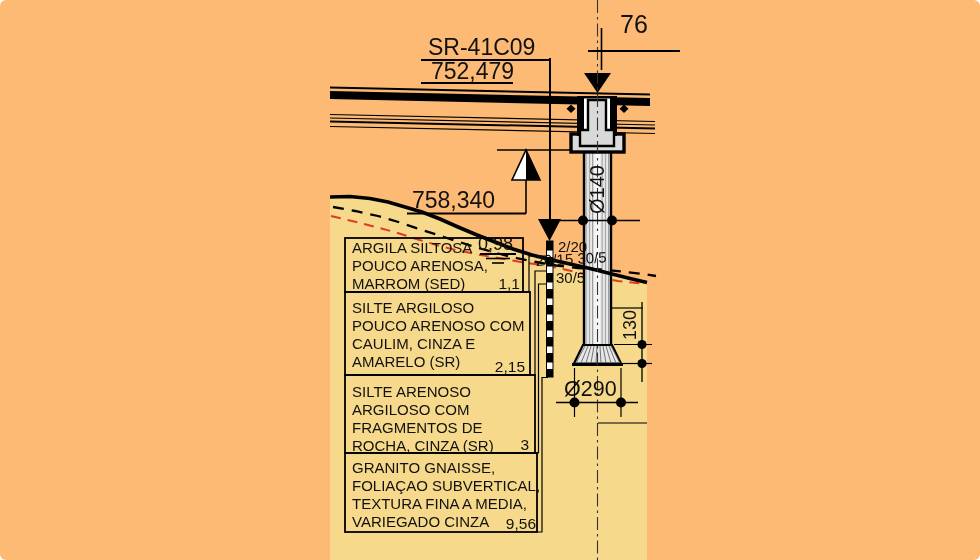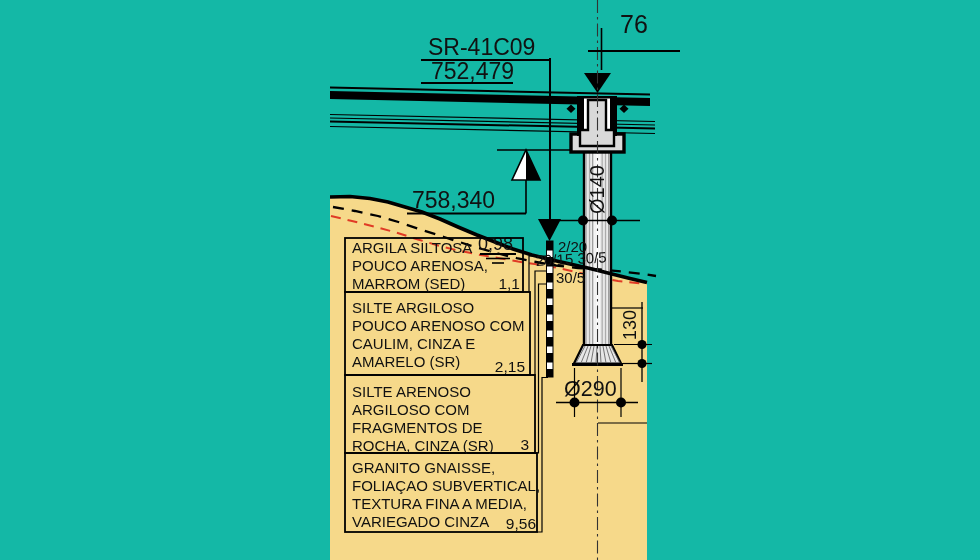--- a/index.html
+++ b/index.html
@@ -1,17 +1,17 @@
 <!DOCTYPE html>
 <html><head>
 <meta charset="utf-8">
 <style>
   html,body{margin:0;padding:0;background:#fff;}
-  #stage{position:relative;width:980px;height:560px;background:#14b8a6;overflow:hidden;
-         font-family:"Liberation Sans", sans-serif;}
+  #stage{position:relative;width:980px;height:560px;background:#fdba74;overflow:hidden;
+         font-family:"Liberation Sans", sans-serif;border-radius:6px;}
   svg{position:absolute;left:0;top:0;}
   text{font-family:"Liberation Sans", sans-serif;fill:#111;}
   .lbl-big{font-size:23px;}
   .lbl-med{font-size:18px;}
   .lbl-sm{font-size:15px;}
   .layer-text{font-size:15px;}
   .depth{font-size:15.5px;}
 </style>
 </head>
 <body>

